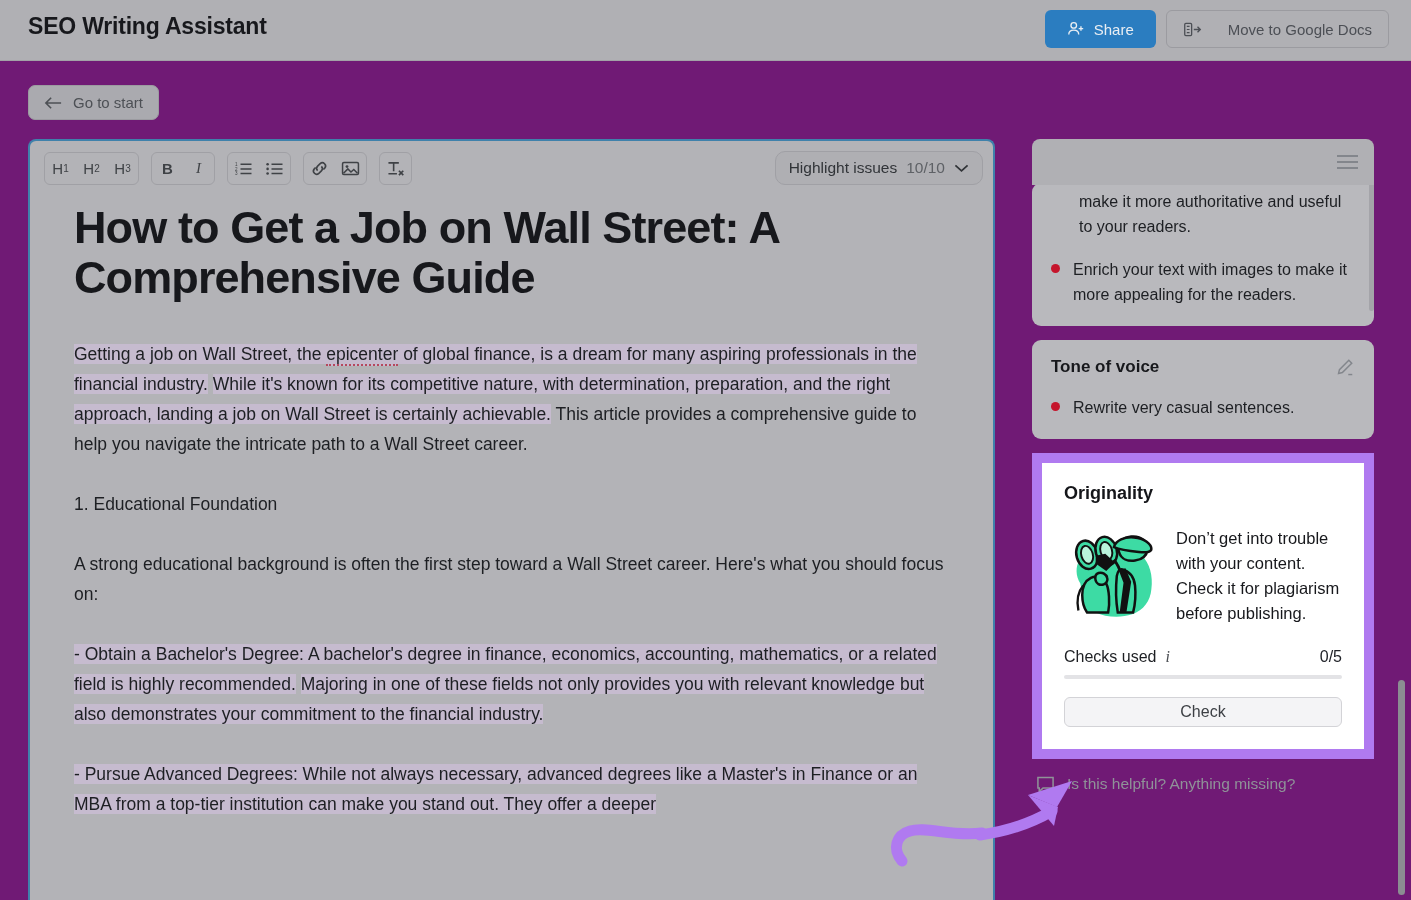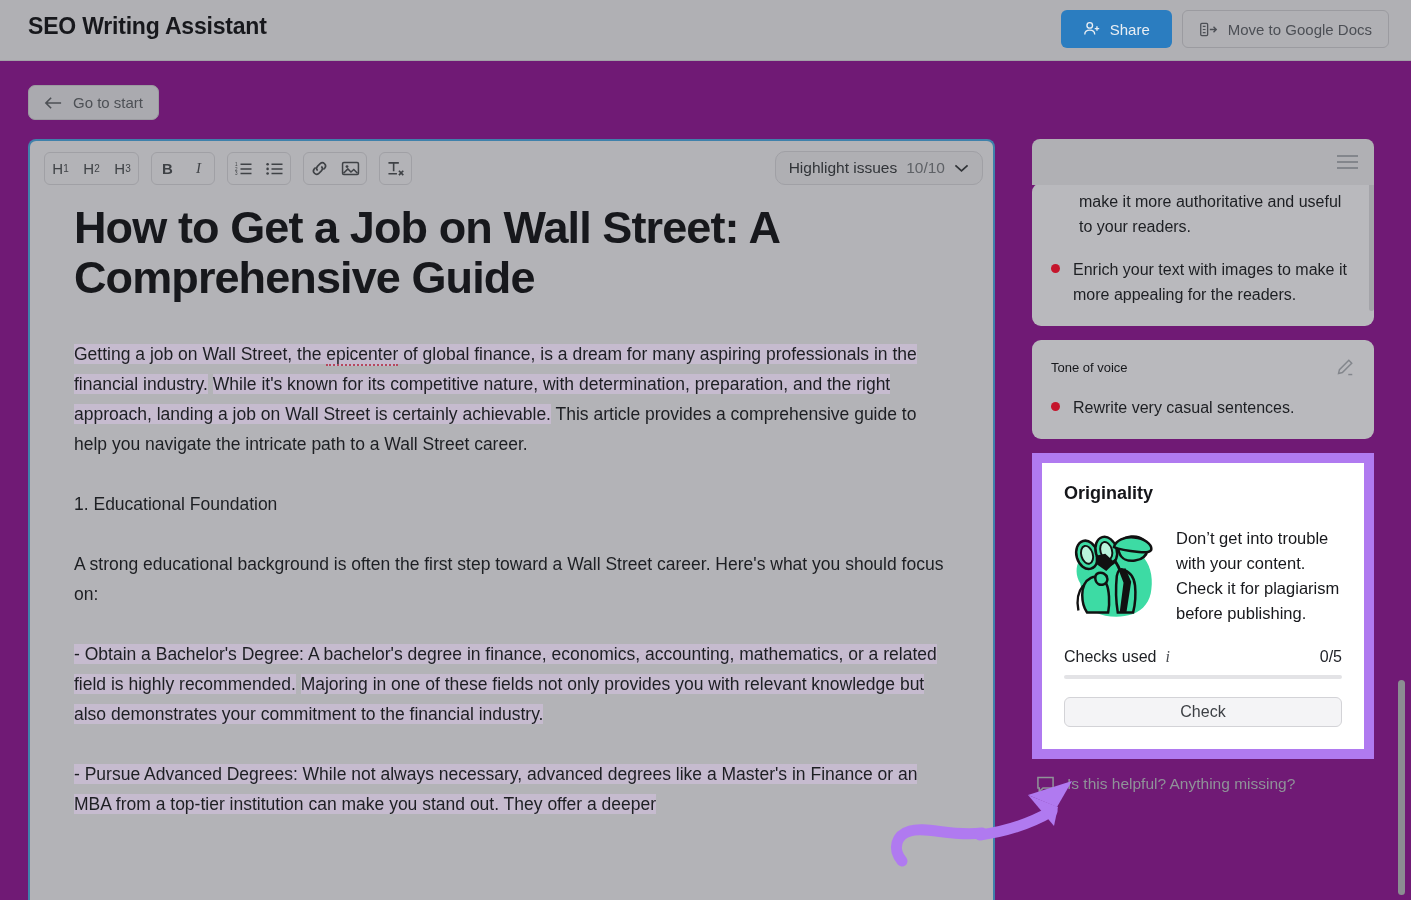--- a/index.html
+++ b/index.html
@@ -35,21 +35,21 @@
     display: flex; align-items: center; gap: 10px;
   }
   .btn-share {
     display: flex; align-items: center; gap: 9px;
     height: 38px; padding: 0 22px;
     background: #2b7dc0; color: #e9eef3;
     border: none; border-radius: 6px;
     font-size: 15px; font-family: inherit; cursor: pointer;
   }
   .btn-gdocs {
-    display: flex; align-items: center; gap: 10px;
+    display: flex; align-items: center; gap: 26px;
     height: 38px; padding: 0 16px;
     background: transparent; color: #4c4f55;
     border: 1px solid #9b9ba0; border-radius: 6px;
     font-size: 15px; font-family: inherit; cursor: pointer;
   }
   .ic { display: inline-flex; align-items: center; justify-content: center; }
 
   
   .gotostart {
     position: absolute; left: 28px; top: 85px;
@@ -149,21 +149,21 @@
     width: 9px; height: 9px; border-radius: 50%;
     background: #c5152c; flex: none; margin-top: 7px;
   }
   .bullet-row span.txt {
     font-size: 16px; line-height: 25px; color: #1d1f23;
   }
   .card-title-row {
     display: flex; align-items: center; justify-content: space-between;
     margin-bottom: 18px;
   }
-  .card-title { font-size: 13px; font-weight: normal; color: #17181c; }
+  .card-title { font-size: 17px; font-weight: bold; color: #17181c; }
 
   
   .orig-wrap {
     border: 10px solid #b07af0;
     background: #fff;
     margin-top: 3px;
   }
   .orig {
     background: #fff; padding: 20px 22px 22px 22px;
   }

